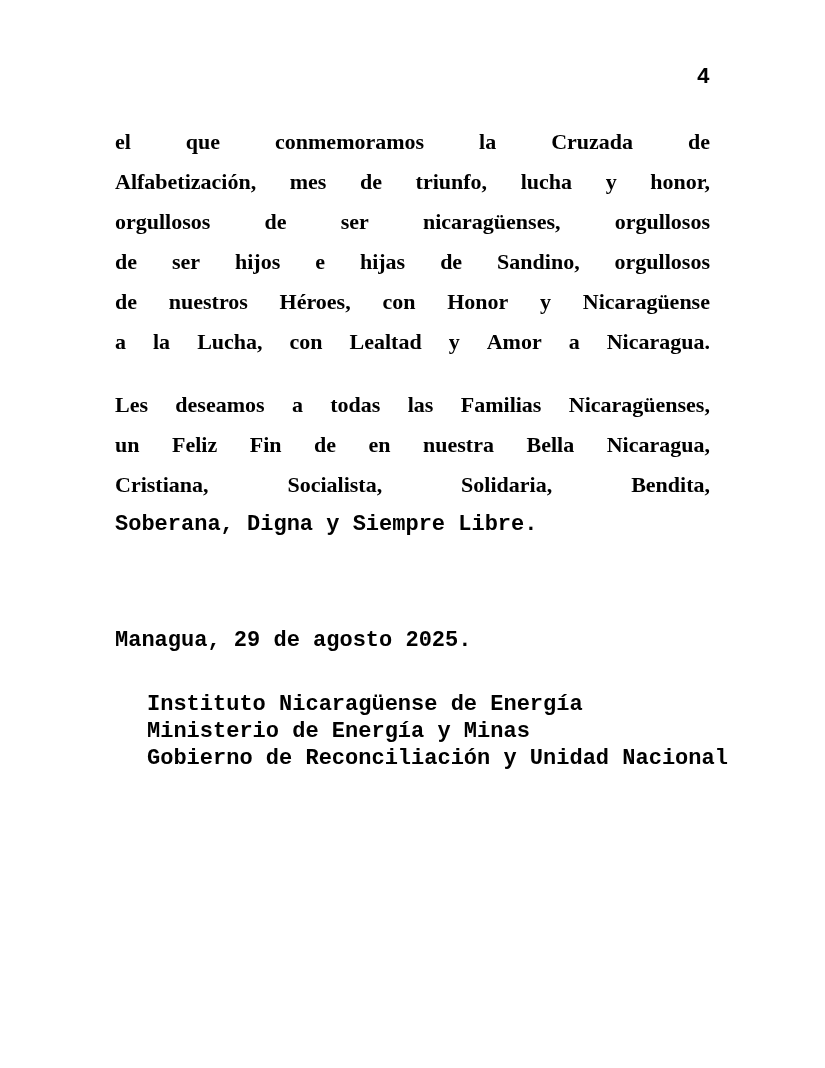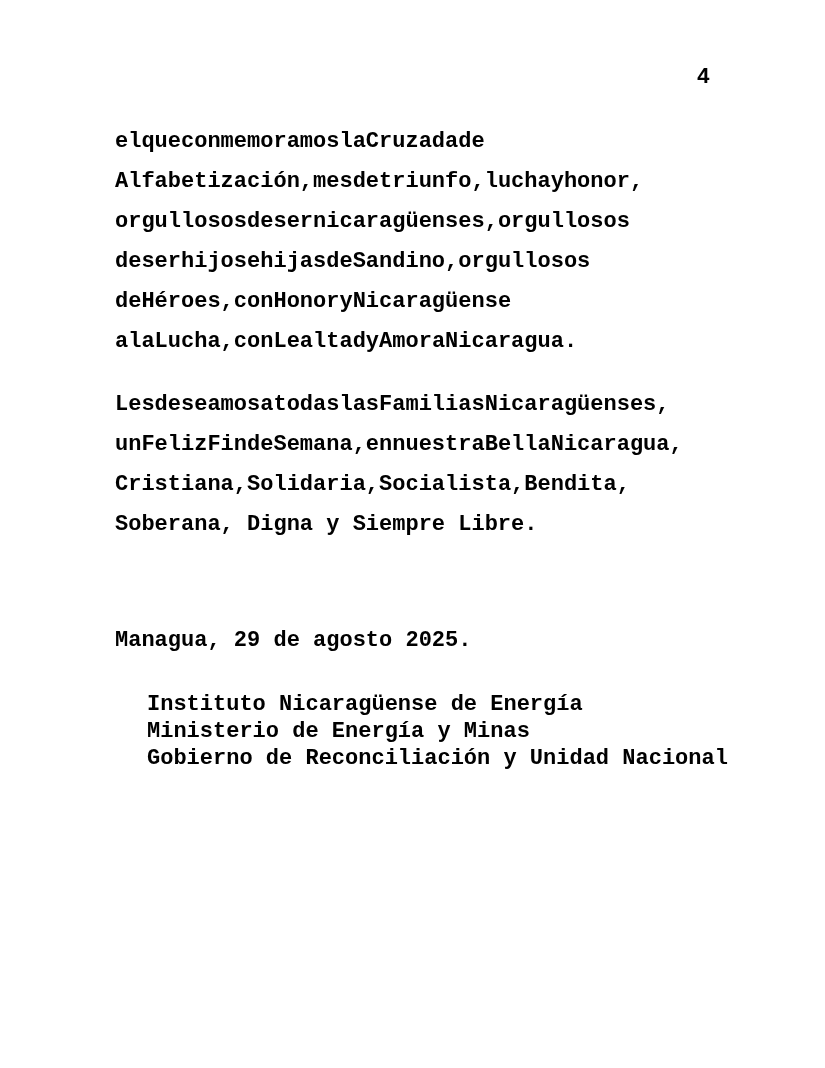--- a/index.html
+++ b/index.html
@@ -49,20 +49,22 @@
   .signature-block {
     top: 691px;
     line-height: 27px;
     margin-left: 32px;
   }
   .line {
     height: auto;
   }
   .line.justified {
     display: flex;
+    justify-content: space-between;
+    font-family: Liberation Serif, serif;
   }
   .word {
     display: inline-block;
   }
 </style>
 </head>
 <body>
 
 <div class="page">
   <div class="page-number">4</div>
@@ -97,20 +99,21 @@
         <span class="word">ser</span>
         <span class="word">hijos</span>
         <span class="word">e</span>
         <span class="word">hijas</span>
         <span class="word">de</span>
         <span class="word">Sandino,</span>
         <span class="word">orgullosos</span>
       </div>
       <div class="line justified">
         <span class="word">de</span>
+        <span class="word">nuestros</span>
         <span class="word">Héroes,</span>
         <span class="word">con</span>
         <span class="word">Honor</span>
         <span class="word">y</span>
         <span class="word">Nicaragüense</span>
       </div>
       <div class="line justified">
         <span class="word">a</span>
         <span class="word">la</span>
         <span class="word">Lucha,</span>
@@ -131,30 +134,29 @@
         <span class="word">todas</span>
         <span class="word">las</span>
         <span class="word">Familias</span>
         <span class="word">Nicaragüenses,</span>
       </div>
       <div class="line justified">
         <span class="word">un</span>
         <span class="word">Feliz</span>
         <span class="word">Fin</span>
         <span class="word">de</span>
-        <span class="word">Semana,</span>
         <span class="word">en</span>
         <span class="word">nuestra</span>
         <span class="word">Bella</span>
         <span class="word">Nicaragua,</span>
       </div>
       <div class="line justified">
         <span class="word">Cristiana,</span>
+        <span class="word">Socialista,</span>
         <span class="word">Solidaria,</span>
-        <span class="word">Socialista,</span>
         <span class="word">Bendita,</span>
       </div>
       <div class="line">Soberana, Digna y Siempre Libre.</div>
     </div>
 
   <div class="block date-line">
       <div class="line">Managua, 29 de agosto 2025.</div>
     </div>
 
   <div class="block signature-block">

